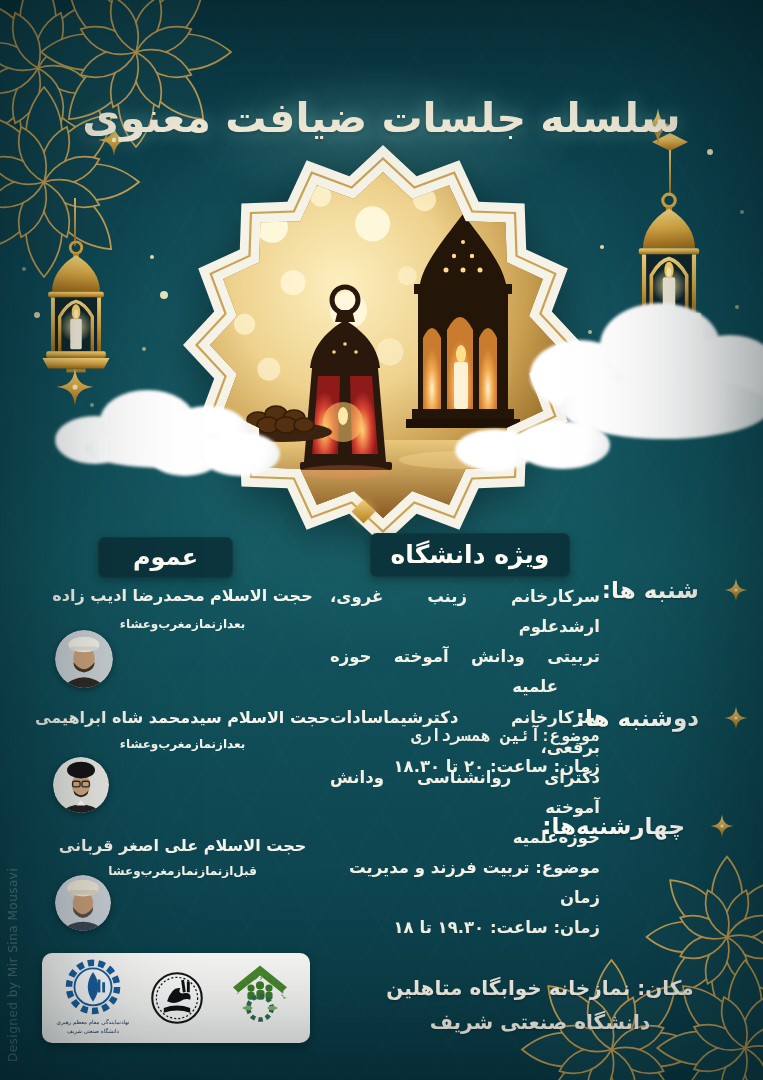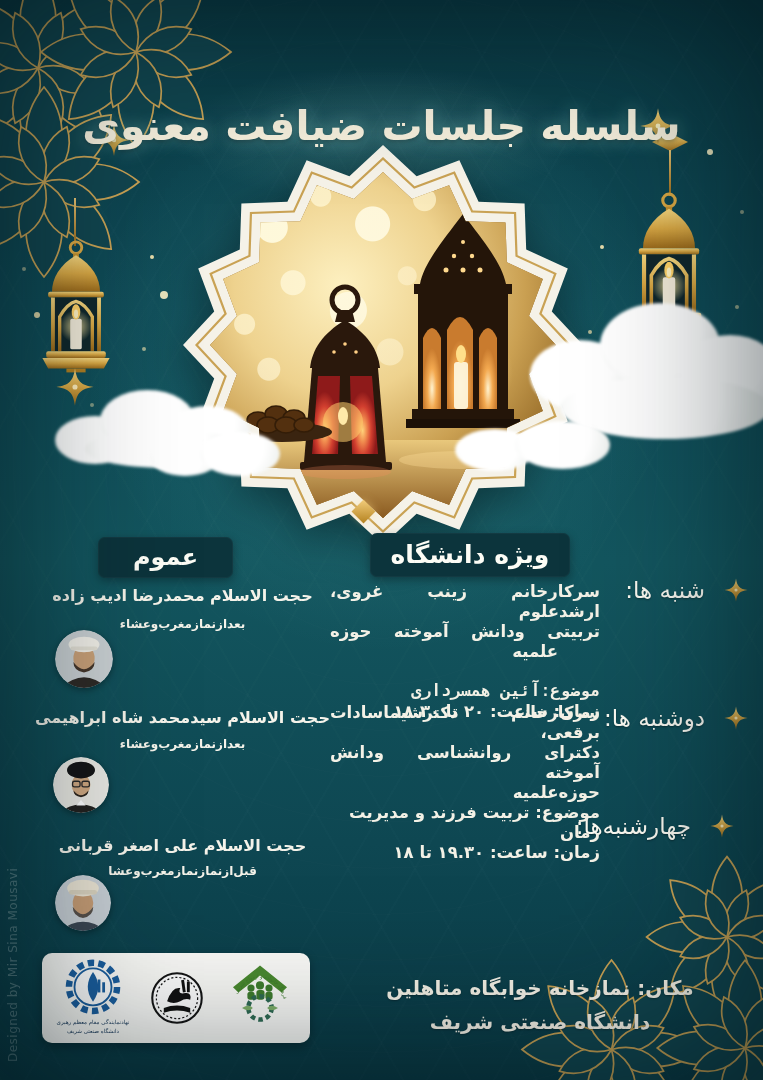--- a/index.html
+++ b/index.html
@@ -45,23 +45,23 @@
   .dots1{box-shadow:-115px 58px 0 1px rgba(255,236,180,.85),-128px 12px 0 0 rgba(255,236,180,.5),
      -8px 92px 0 0 rgba(255,236,180,.6),12px 38px 0 2px rgba(255,244,200,.9),-60px 148px 0 0 rgba(255,236,180,.45);}
   .dots2{box-shadow:-12px 85px 0 0 rgba(255,236,180,.7),12px 145px 0 1px rgba(255,236,180,.8),
      140px -35px 0 0 rgba(255,236,180,.5),108px -95px 0 1px rgba(255,244,200,.9),135px 60px 0 0 rgba(255,236,180,.55);}
   .diamond{left:355px;top:503px;width:17px;height:17px;transform:rotate(45deg);
     background:linear-gradient(135deg,#f2cd7c,#b5821f);box-shadow:0 0 8px rgba(255,220,140,.5);}
   .badge{background:#0c343c;border-radius:7px;color:#fdfdf6;font-weight:bold;text-align:center;
     box-shadow:0 3px 8px rgba(0,12,15,.35), inset 0 0 0 1px rgba(255,255,255,.03);}
   .badge1{left:98px;top:537px;width:135px;height:41px;line-height:41px;font-size:24px;}
   .badge2{left:370px;top:533px;width:200px;height:44px;line-height:44px;font-size:25px;}
-  .day-row{display:flex;align-items:flex-end;gap:18px;direction:rtl;color:#fbfaf2;font-weight:normal;font-size:23px;
+  .day-row{display:flex;align-items:flex-end;gap:24px;direction:rtl;color:#fbfaf2;font-weight:bold;font-size:23px;
     text-shadow:0 1px 2px rgba(0,0,0,.35);}
-  .session{right:163px;width:270px;direction:rtl;color:#f3f1e6;font-size:16.5px;font-weight:bold;line-height:20px;text-align:right;}
+  .session{right:163px;width:270px;direction:rtl;color:#f3f1e6;font-size:16.5px;font-weight:bold;line-height:30px;text-align:right;}
   .just{text-align:justify;text-align-last:justify;}
   .indent{padding-right:42px;}
   .topic{margin-top:20px;font-family:Liberation Mono, monospace;}
   .topic2{}
   .pub{left:35px;width:295px;text-align:center;direction:rtl;color:#f5f3ea;font-weight:bold;}
   .pub-name{font-size:16px;}
   .pub-sched{font-size:12px;}
   .avatar{border-radius:50%;box-shadow:0 2px 6px rgba(0,10,12,.4);}
   .loc{left:330px;width:420px;text-align:center;color:#f7f3e8;font-weight:bold;direction:rtl;text-shadow:0 1px 2px rgba(0,0,0,.3);}
   .loc1{top:968px;font-size:20px;margin-top:8px;}
@@ -280,21 +280,21 @@
   <svg class="abs" style="left:625px;top:928px" width="240" height="240" viewBox="-130 -130 260 260">
       <use href="#lotus"></use>
     </svg>
 
   <svg class="abs" style="left:96px;top:122px" width="36" height="36" viewBox="-18 -18 36 36">
       <use href="#sparkle"></use>
     </svg>
   <svg class="abs" style="left:638px;top:106px" width="40" height="40" viewBox="-18 -18 36 36">
       <use href="#sparkle"></use>
     </svg>
-  <h1 class="abs title" style="margin:8px">سلسله جلسات ضیافت معنوی</h1>
+  <h1 class="abs title" style="margin:0">سلسله جلسات ضیافت معنوی</h1>
 
   <div class="abs badge badge1">عموم</div>
   <div class="abs badge badge2">ویژه دانشگاه</div>
 
   <div class="abs day-row" style="right:14px;top:577px">
     <svg width="26" height="26" viewBox="-18 -18 36 36">
         <use href="#sparkle"></use>
       </svg>
     <span>شنبه ها:</span>
   </div>

